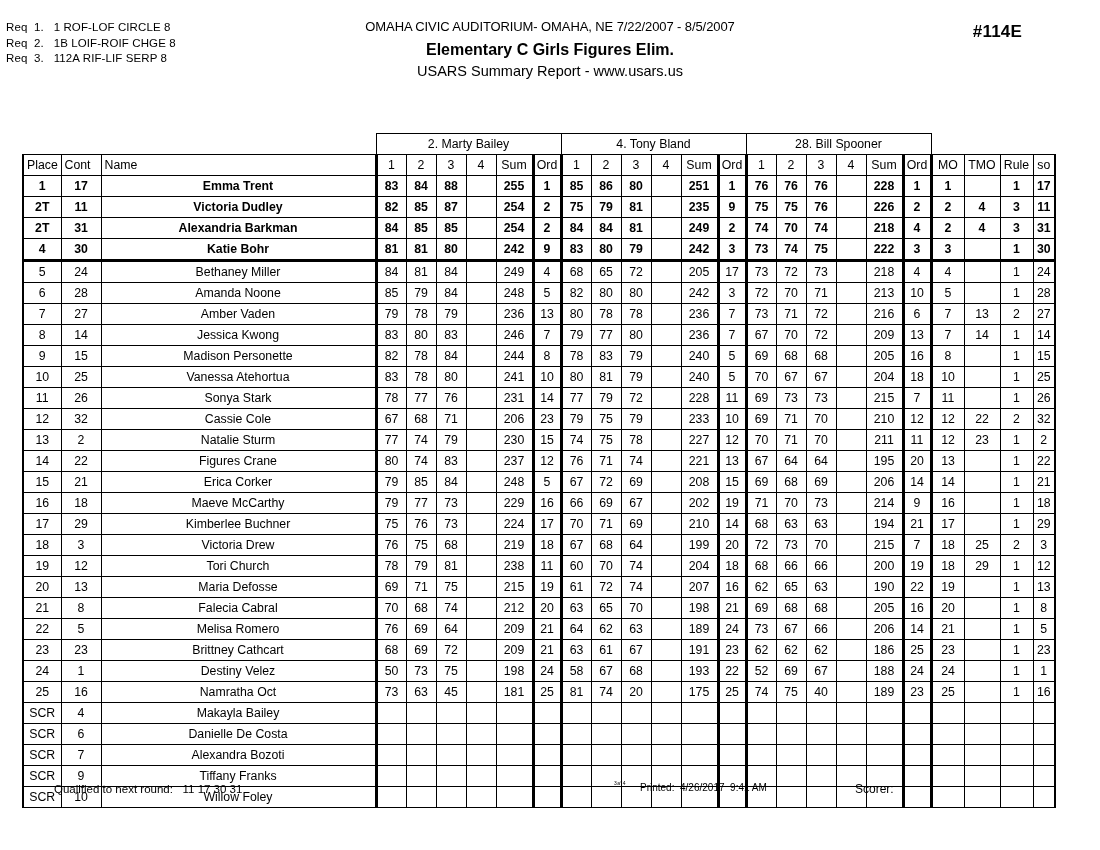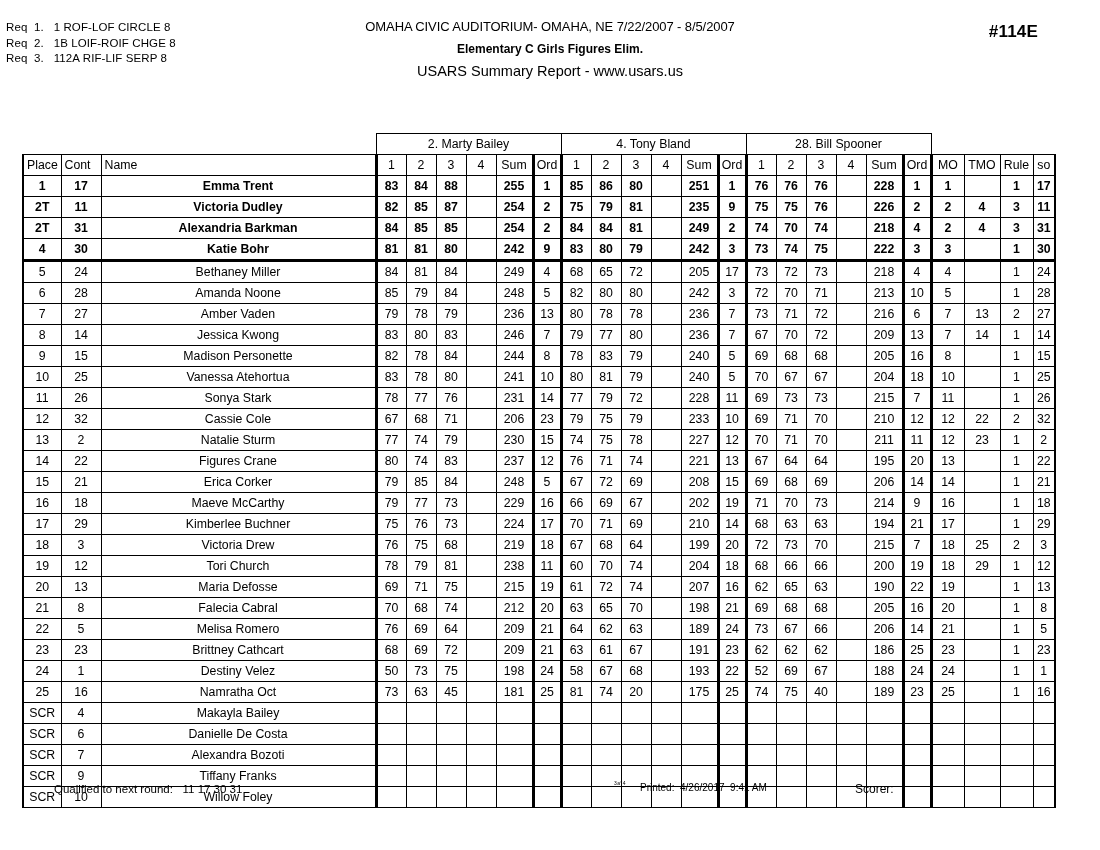--- a/index.html
+++ b/index.html
@@ -18,25 +18,25 @@
     font-size:11.5px;line-height:15.5px;letter-spacing:.1px;
   }
   .reqline{white-space:pre;}
 
   .titleblock{
     position:absolute;left:180px;top:18px;width:740px;
     text-align:center;
   }
   .t1{font-size:16.5px;font-weight:bold;letter-spacing:.1px;line-height:20px;}
   .t2{font-size:13px;line-height:18px;letter-spacing:-.1px;}
-  .t3{font-size:12px;font-weight:bold;line-height:23px;margin-top:2px;}
+  .t3{font-size:16px;font-weight:bold;line-height:23px;margin-top:2px;}
   .t4{font-size:14.5px;line-height:21px;}
 
   .eventno{
-    position:absolute;right:62px;top:22px;
+    position:absolute;right:78px;top:22px;
     font-size:17px;font-weight:bold;letter-spacing:.2px;
   }
 
   
   .tablewrap{position:absolute;left:22px;top:133px;}
   table.grid{border-collapse:collapse;table-layout:fixed;}
   table.grid td,table.grid th{
     border:1px solid #000;
     font-size:12.3px;
     font-weight:normal;

